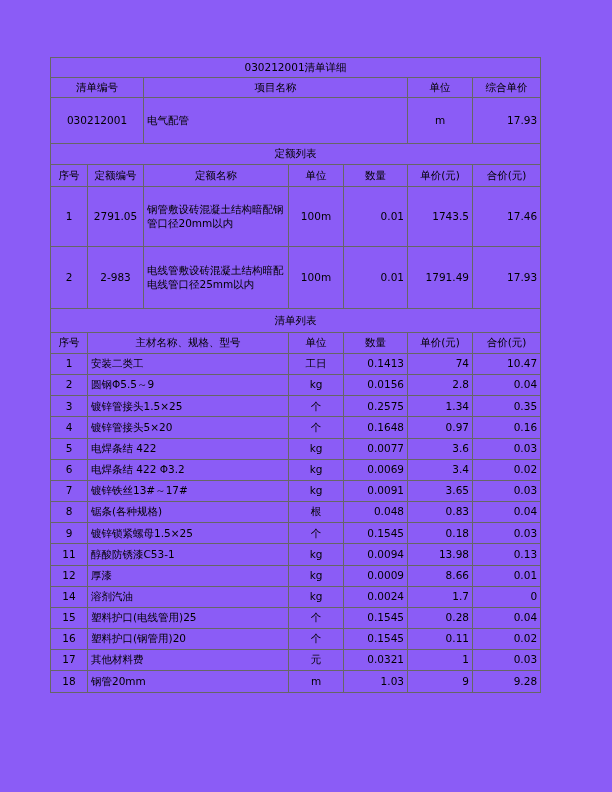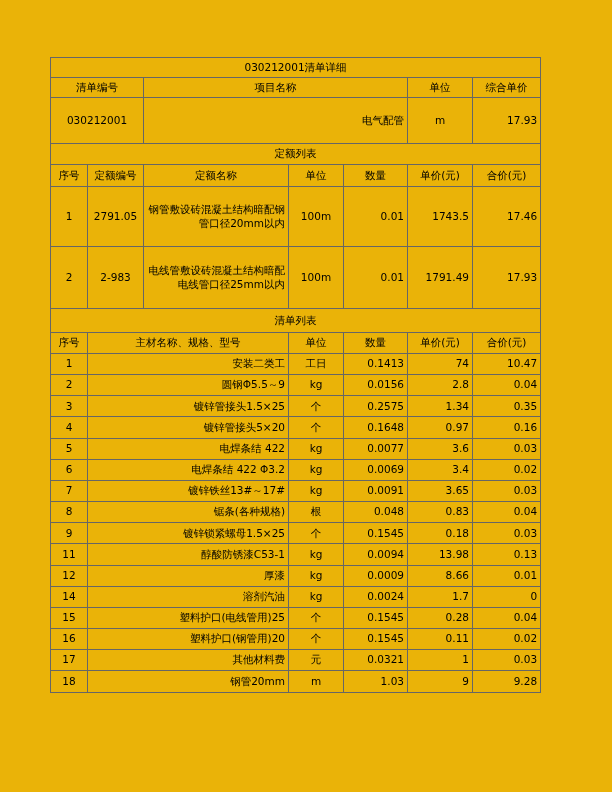--- a/index.html
+++ b/index.html
@@ -3,39 +3,39 @@
 <meta charset="utf-8">
 <style>
   html,body{margin:0;padding:0;}
   body{
     width:612px;height:792px;
     background:#ffffff;
     font-family:"DejaVu Sans","Liberation Sans",sans-serif;
     color:#000;
     position:relative;
   }
-  .page{position:absolute;left:0;top:0;width:612px;height:792px;background:#eab308;}
+  .page{position:absolute;left:0;top:0;width:612px;height:792px;background:#8b5cf6;}
   table.grid{
     position:absolute;left:50px;top:57px;
     width:490px;
     border-collapse:collapse;
     table-layout:fixed;
     font-size:10.5px;
     line-height:1.3;
   }
   table.grid td{
     border:1px solid #666;
     padding:0 3px;
     overflow:hidden;
     vertical-align:middle;
     white-space:normal;
     word-break:break-all;
   }
   .al-center{text-align:center;}
-  .al-left{text-align:right;}
+  .al-left{text-align:left;}
   .al-right{text-align:right;}
   tr.rh-title{height:20px;}
   tr.rh-sumhead{height:20px;}
   tr.rh-sumrow{height:46px;margin-left:12px;}
   tr.rh-qtitle{height:21px;padding-left:8px;}
   tr.rh-qhead{height:22px;}
   #quota-body tr{height:60px;}
   #quota-body tr:nth-child(2){height:62px;}
   tr.rh-mtitle{height:24px;}
   tr.rh-mhead{height:21px;}

